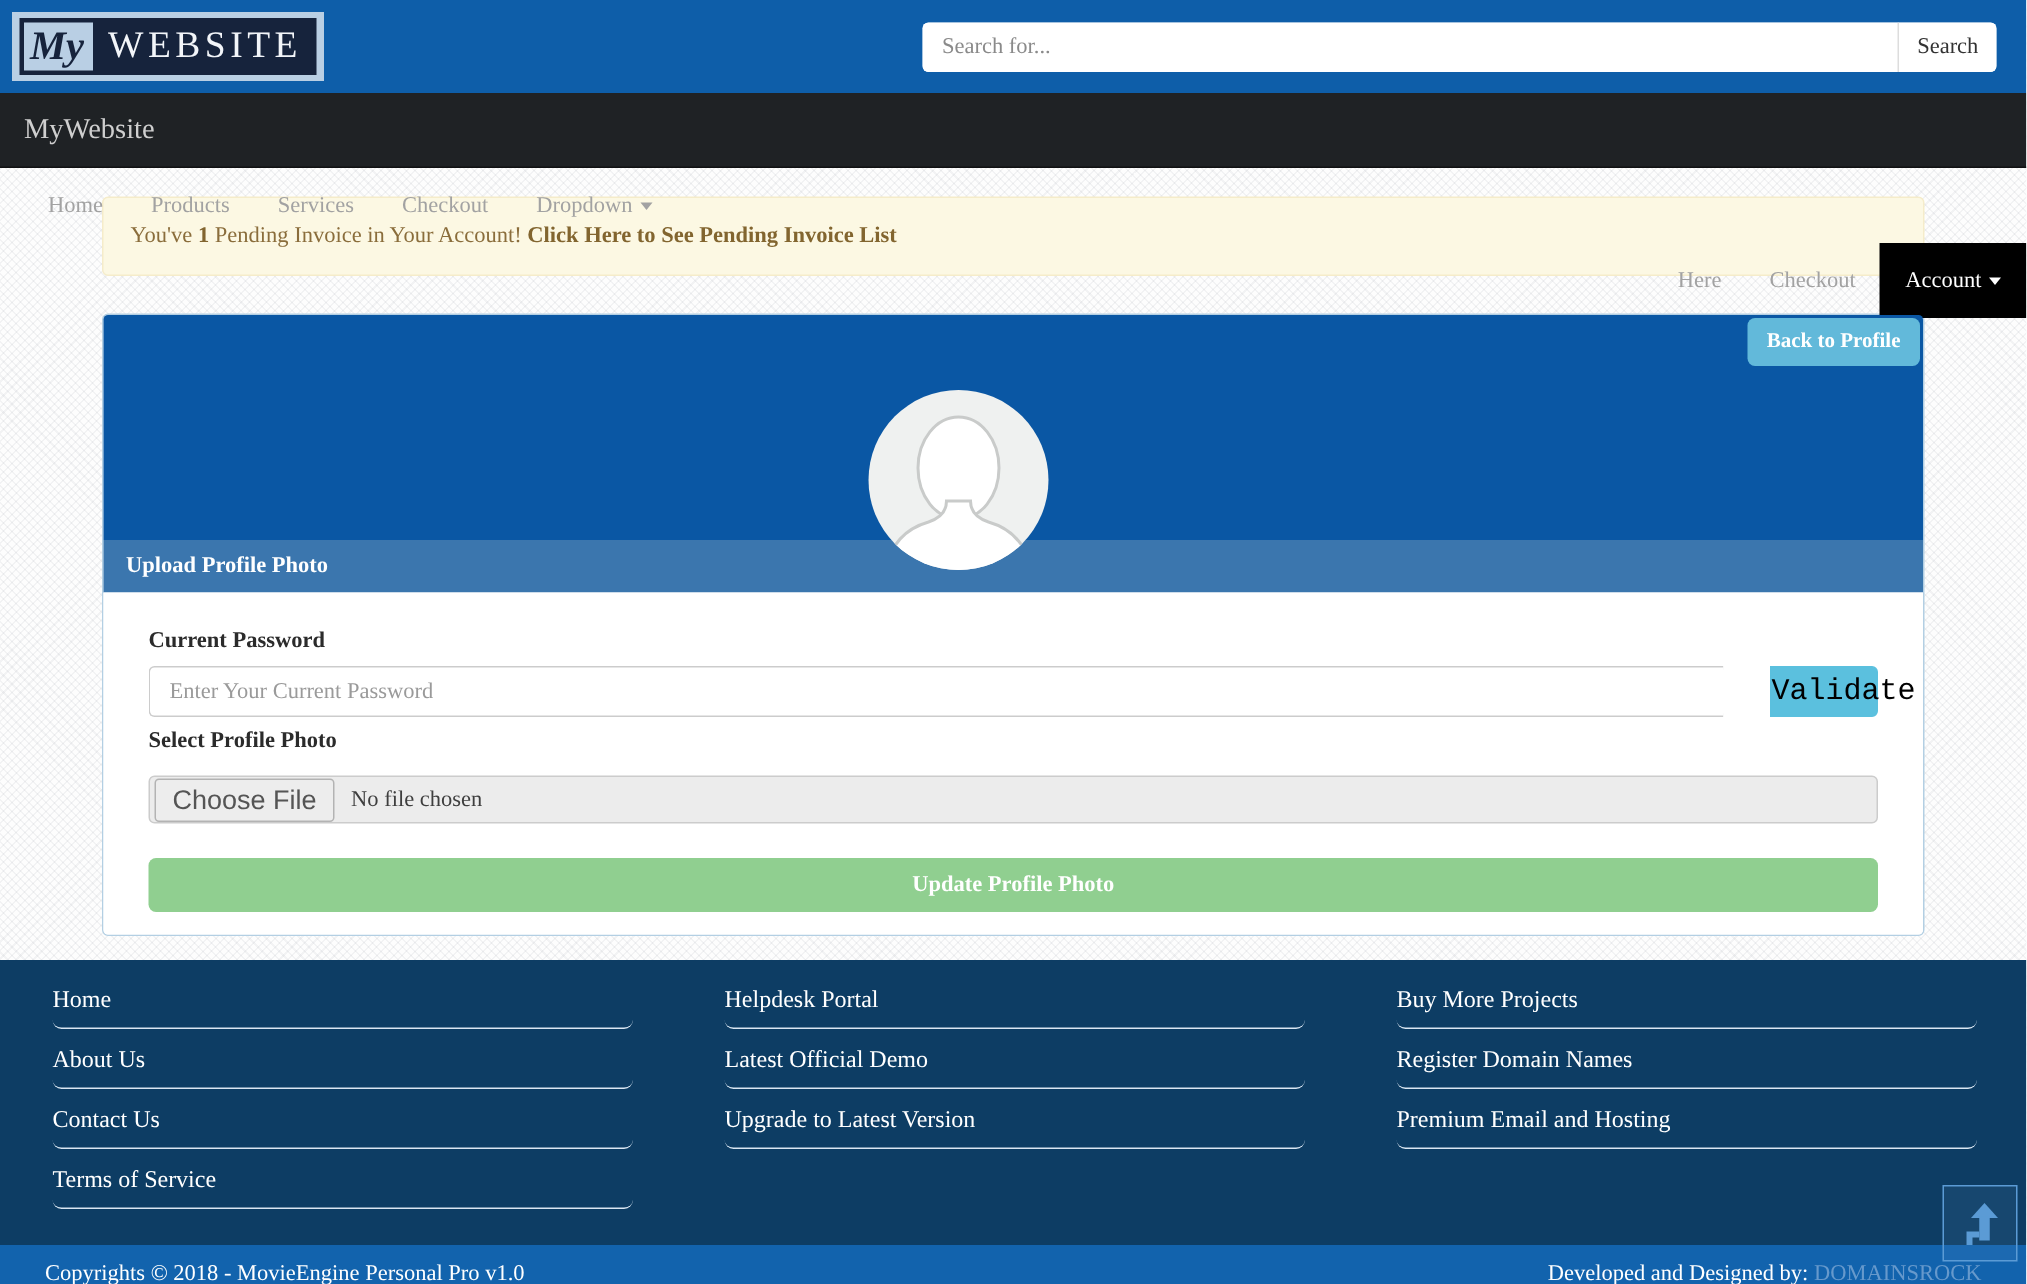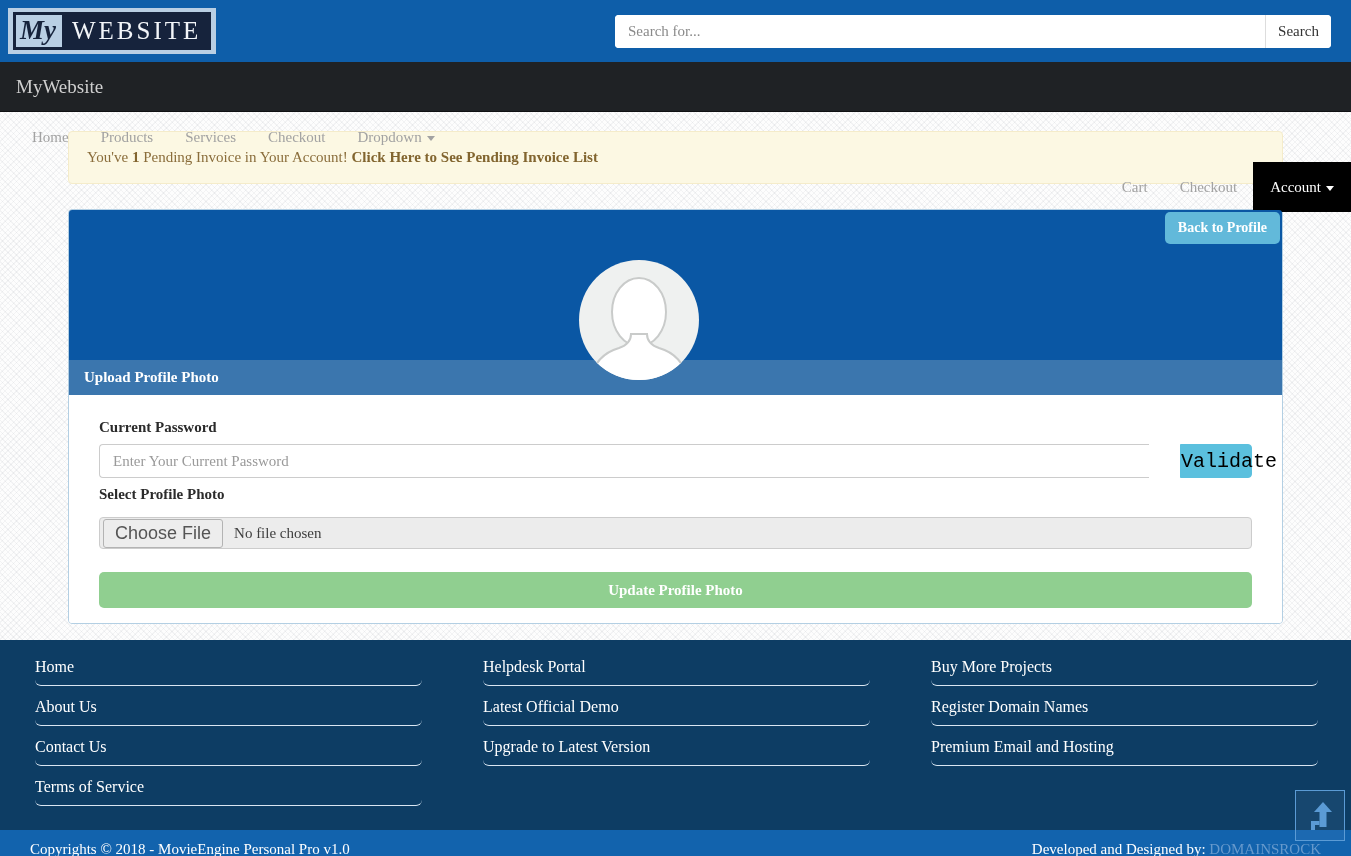--- a/index.html
+++ b/index.html
@@ -158,21 +158,21 @@
   <nav class="navbar">
     <span class="nav-brand">MyWebsite</span>
     <ul class="nav-links">
       <li><span>Home</span></li>
       <li><span>Products</span></li>
       <li><span>Services</span></li>
       <li><span>Checkout</span></li>
       <li><span>Dropdown</span><span class="caret"></span></li>
     </ul>
     <ul class="nav-right">
-      <li><span>Cart</span></li>
+      <li><span>Here</span></li>
       <li><span>Checkout</span></li>
       <li class="active"><span>Account</span><span class="caret"></span></li>
     </ul>
   </nav>
 
   <div class="content">
 
     <div class="alert">
       <span>You've </span><b>1</b><span> Pending Invoice in Your Account! </span><b class="alert-link">Click Here to See Pending Invoice List</b>
     </div>

